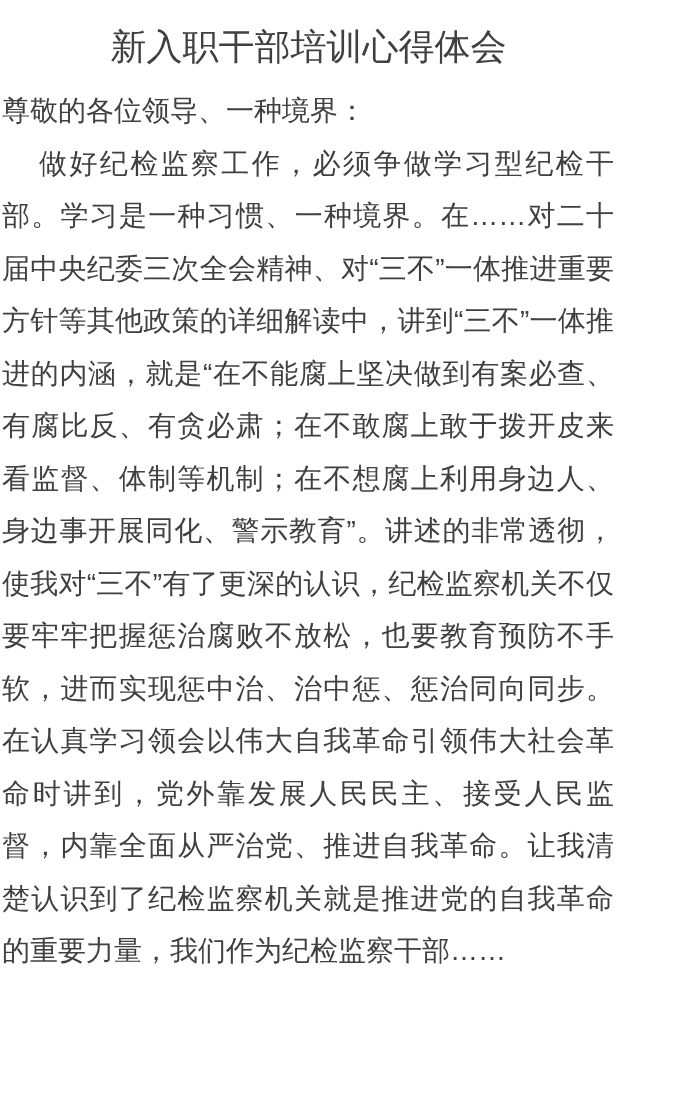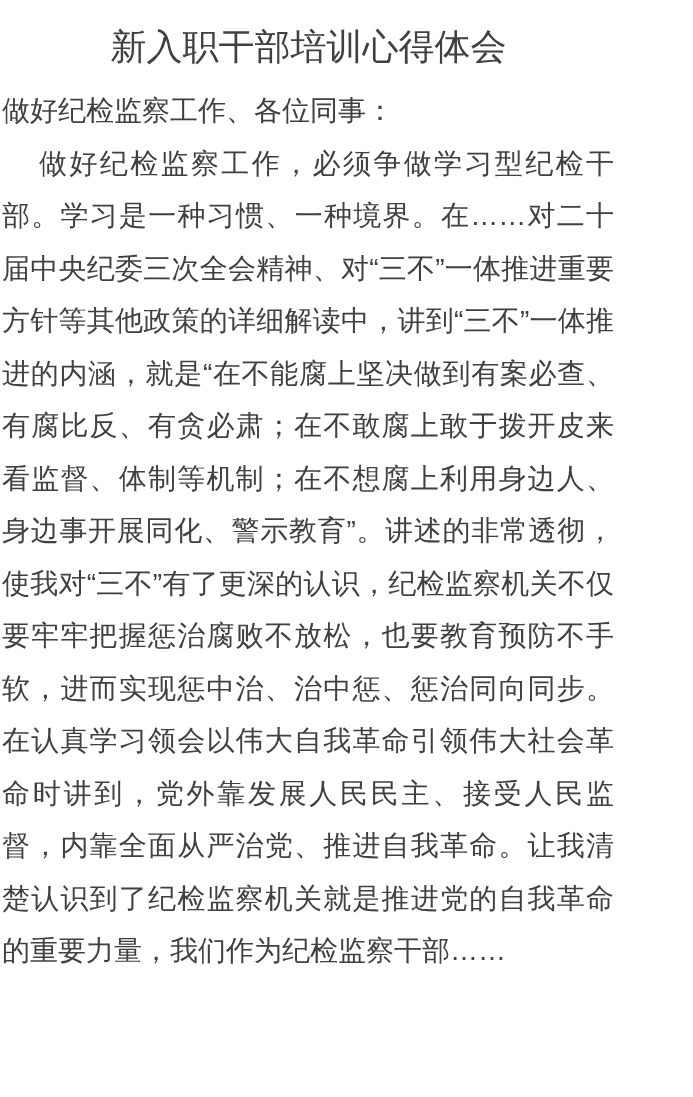--- a/index.html
+++ b/index.html
@@ -40,16 +40,16 @@
   .para-indent {
     text-indent: 37px;
   }
 </style>
 </head>
 <body>
 
 <div class="page">
   <h1 class="title">新入职干部培训心得体会</h1>
   <div class="body-text">
-    <p>做好纪检监察工作、各位同事：</p>
+    <p>尊敬的各位领导、一种境界：</p>
     <p class="para-indent">做好纪检监察工作，必须争做学习型纪检干部。学习是一种习惯、一种境界。在……对二十届中央纪委三次全会精神、对“三不”一体推进重要方针等其他政策的详细解读中，讲到“三不”一体推进的内涵，就是“在不能腐上坚决做到有案必查、有腐比反、有贪必肃；在不敢腐上敢于拨开皮来看监督、体制等机制；在不想腐上利用身边人、身边事开展同化、警示教育”。讲述的非常透彻，使我对“三不”有了更深的认识，纪检监察机关不仅要牢牢把握惩治腐败不放松，也要教育预防不手软，进而实现惩中治、治中惩、惩治同向同步。在认真学习领会以伟大自我革命引领伟大社会革命时讲到，党外靠发展人民民主、接受人民监督，内靠全面从严治党、推进自我革命。让我清楚认识到了纪检监察机关就是推进党的自我革命的重要力量，我们作为纪检监察干部……</p>
   </div>
 </div>
 
 </body></html>

